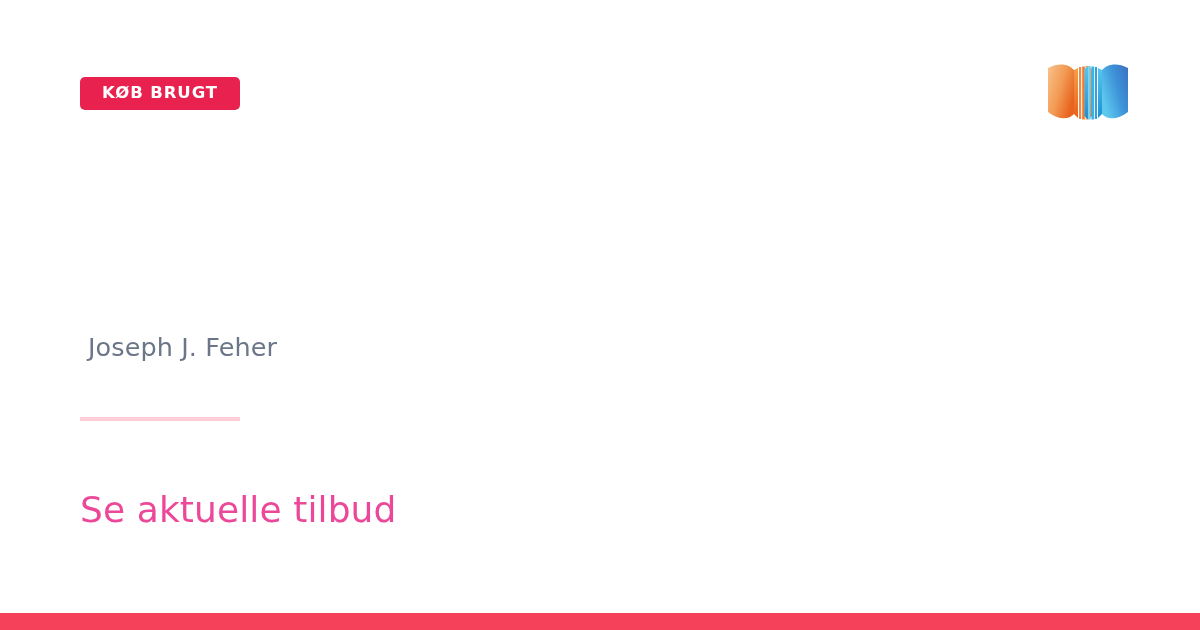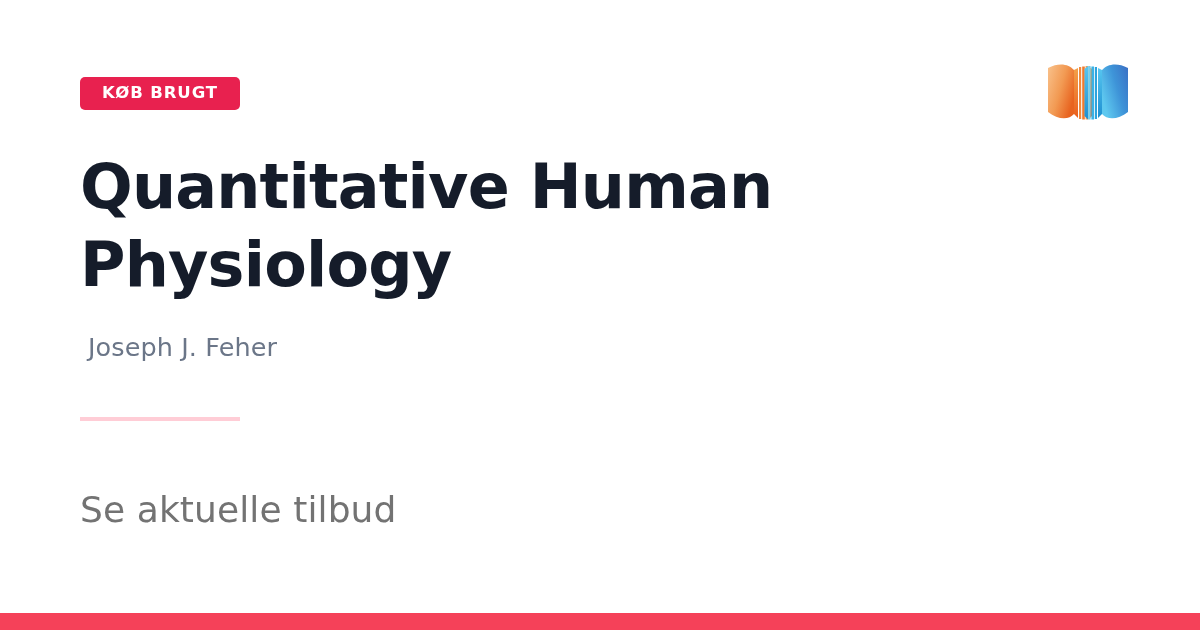--- a/index.html
+++ b/index.html
@@ -87,21 +87,21 @@
 
   
   .cta {
     position: absolute;
     left: 80px;
     top: 486px;
     margin: 0;
     font-size: 36px;
     font-weight: normal;
     line-height: 48px;
-    color: #737373;
+    color: #ec4899;
     letter-spacing: 0.1px;
   }
 
   
   .logo {
     position: absolute;
     left: 1036px;
     top: 50px;
     width: 104px;
     height: 104px;
@@ -186,25 +186,20 @@
           <rect x="49.6" y="16" width="2.4" height="53.5" fill="#f39b52"></rect>
           <path d="M92 18 C 81 12, 71 14, 66 20 L 66 64 C 71 70, 82 70, 92 62 Z" fill="url(#gradRight)"></path>
           <rect x="58.8" y="17" width="2.2" height="52" fill="#2ea3dd"></rect>
           <rect x="55.4" y="16.5" width="2.6" height="53" fill="#39b2e6"></rect>
           <rect x="52.2" y="16" width="2.4" height="53.5" fill="#6fd0f2"></rect>
         </g>
       </g>
     </svg>
   </div>
 
-  <h1 class="title">
-    <span>Quantitative Human</span>
-    <br>
-    <span>Physiology</span>
-  </h1>
 
   <p class="author">Joseph J. Feher</p>
 
   <hr class="divider">
 
   <p class="cta">Se aktuelle tilbud</p>
 
   <div class="bottom-bar"></div>
 
 </div>

